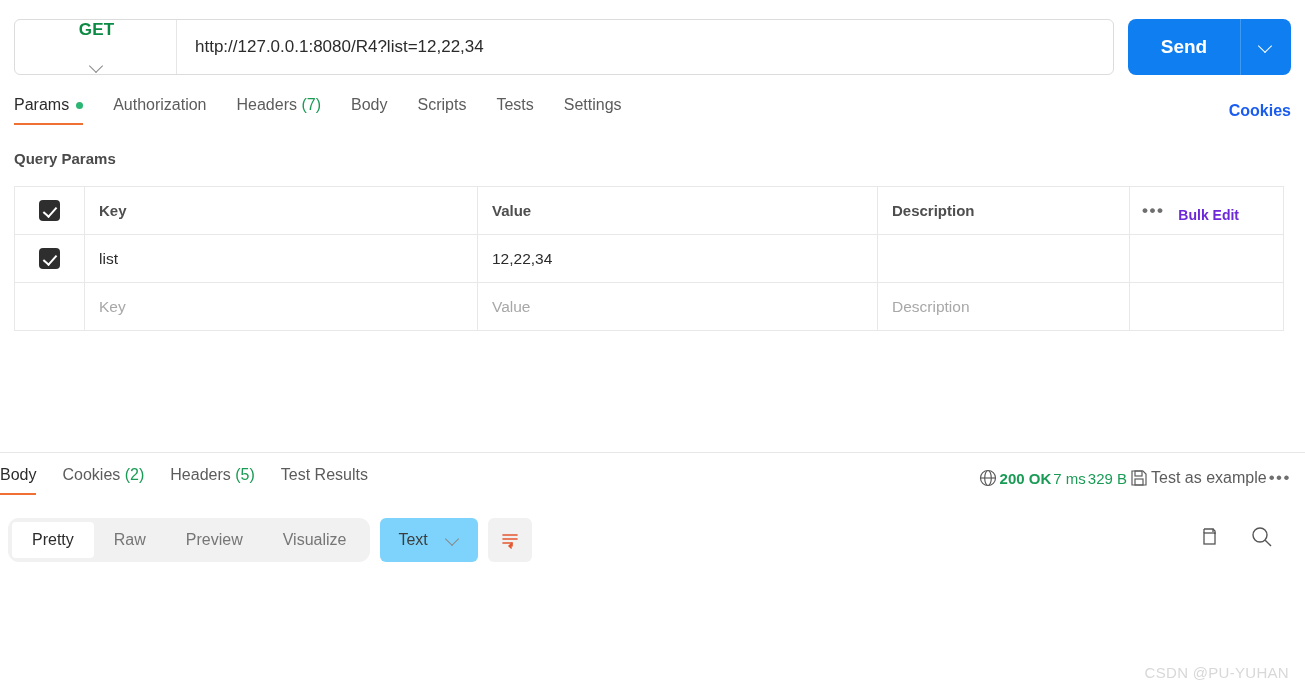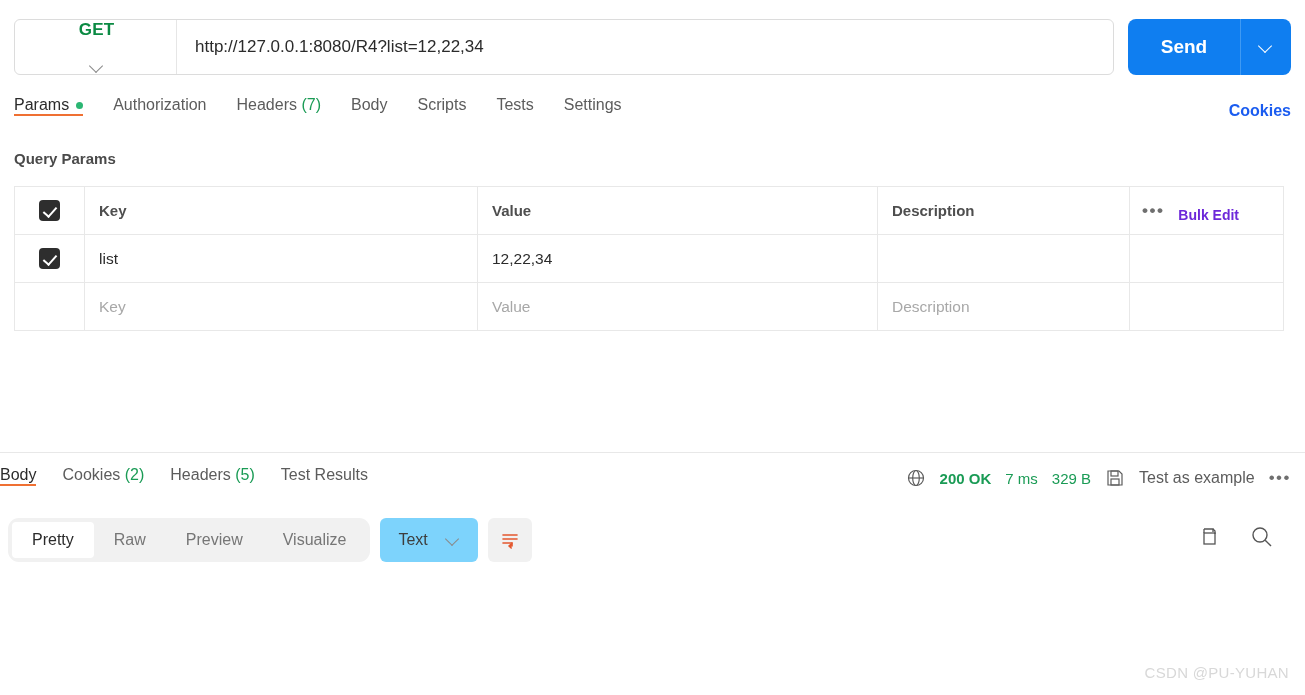--- a/index.html
+++ b/index.html
@@ -65,21 +65,21 @@
   .send-caret .chev::after{ border-right-color:#fff; border-bottom-color:#fff; }
 
   
   .req-tabs {
     position: absolute; left: 14px; top: 96px; right: 14px; height: 36px;
     display: flex; align-items: flex-start;
   }
   .rtab {
     position: relative;
     font-size: 16px; color: #5c5c5c;
-    padding: 0 0 2px 0; margin-right: 30px;
+    padding: 0 0 11px 0; margin-right: 30px;
     cursor: pointer; white-space: nowrap;
   }
   .rtab.active { color: #2b2b2b; }
   .rtab.active::after {
     content: ""; position: absolute; left: 0; right: 0; bottom: 0;
     height: 2px; background: #ef7032;
   }
   .dot-green {
     display: inline-block; width: 7px; height: 7px; border-radius: 50%;
     background: #2bb673; margin-left: 7px; vertical-align: middle;
@@ -136,21 +136,21 @@
   
   .hdiv { position:absolute; left:0; right:0; top:452px; height:1px; background:#e8e8e8; }
 
   
   .res-tabs { position:absolute; left:0px; top:466px; height:34px; display:flex; align-items:flex-start; }
   .res-tabs .rtab { margin-right: 26px; }
   .res-tabs .rtab:first-child { margin-left: 0; }
 
   .status-bar {
     position: absolute; right: 14px; top: 468px;
-    display: flex; align-items: center; gap: 14px;
+    display: flex; align-items: center; gap: 2px;
     font-size: 15px;
   }
   .st-green { color: #1a9b55; font-weight: bold; }
   .st-green.thin { font-weight: normal; }
   .save-ex { color:#5c5c5c; font-size:16px; cursor:pointer; }
   .icon-btn { cursor:pointer; display:flex; align-items:center; }
 
   
   .res-toolbar { position:absolute; left:8px; top:518px; display:flex; align-items:center; gap: 10px; }
   .seg {

